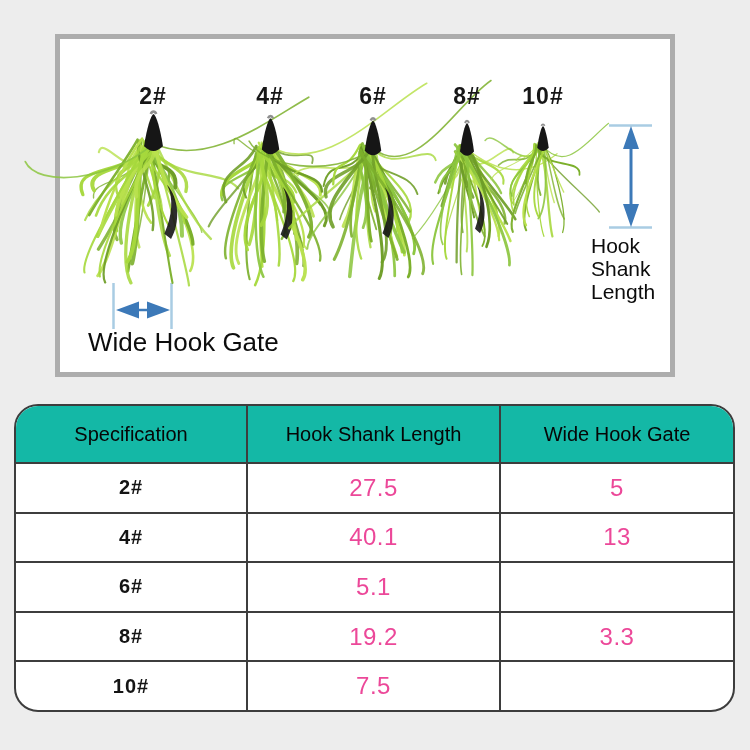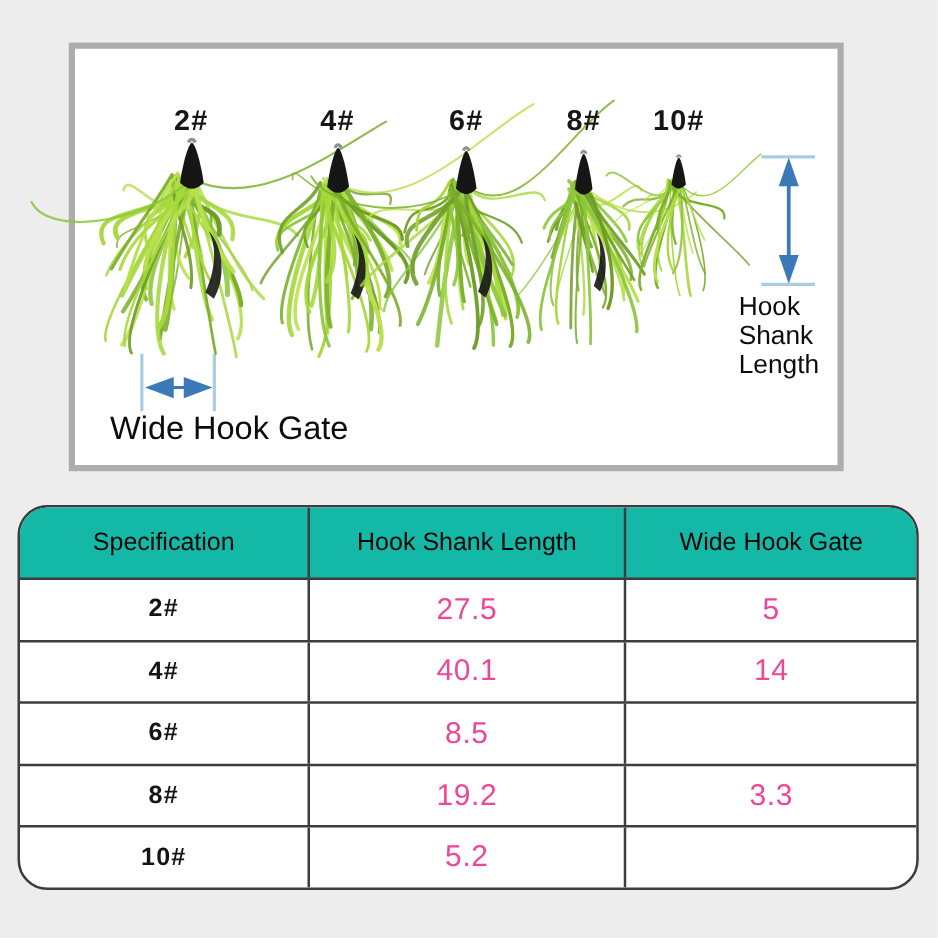--- a/index.html
+++ b/index.html
@@ -326,30 +326,30 @@
       <div class="th">Wide Hook Gate</div>
     </div>
     <div class="tr">
       <div class="td spec">2#</div>
       <div class="td num">27.5</div>
       <div class="td num">5</div>
     </div>
     <div class="tr">
       <div class="td spec">4#</div>
       <div class="td num">40.1</div>
-      <div class="td num">14</div>
+      <div class="td num">13</div>
     </div>
     <div class="tr">
       <div class="td spec">6#</div>
-      <div class="td num">8.5</div>
+      <div class="td num">5.1</div>
     </div>
     <div class="tr">
       <div class="td spec">8#</div>
       <div class="td num">19.2</div>
       <div class="td num">3.3</div>
     </div>
     <div class="tr">
       <div class="td spec">10#</div>
-      <div class="td num">5.2</div>
+      <div class="td num">7.5</div>
     </div>
   </div>
 
 </div>
 
 </body></html>

